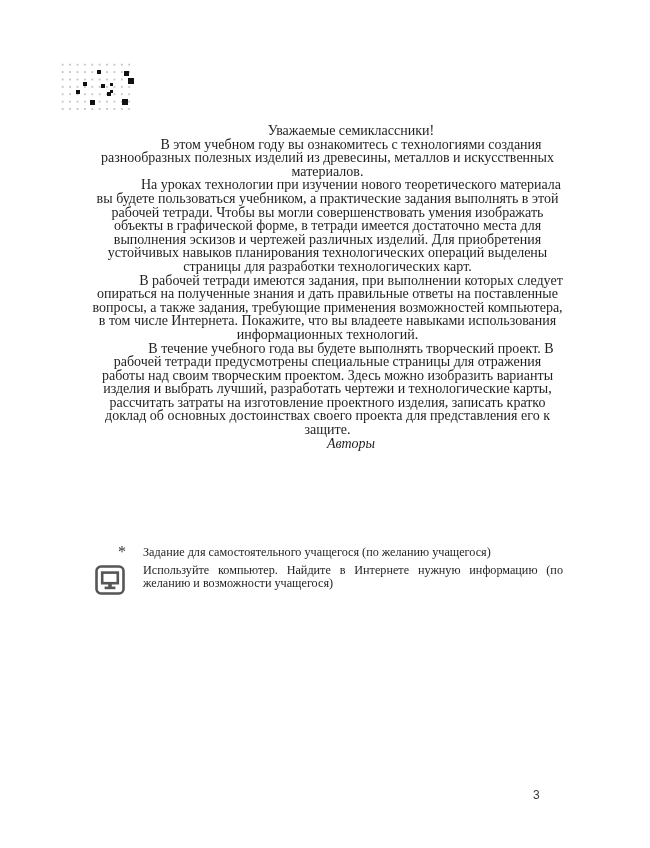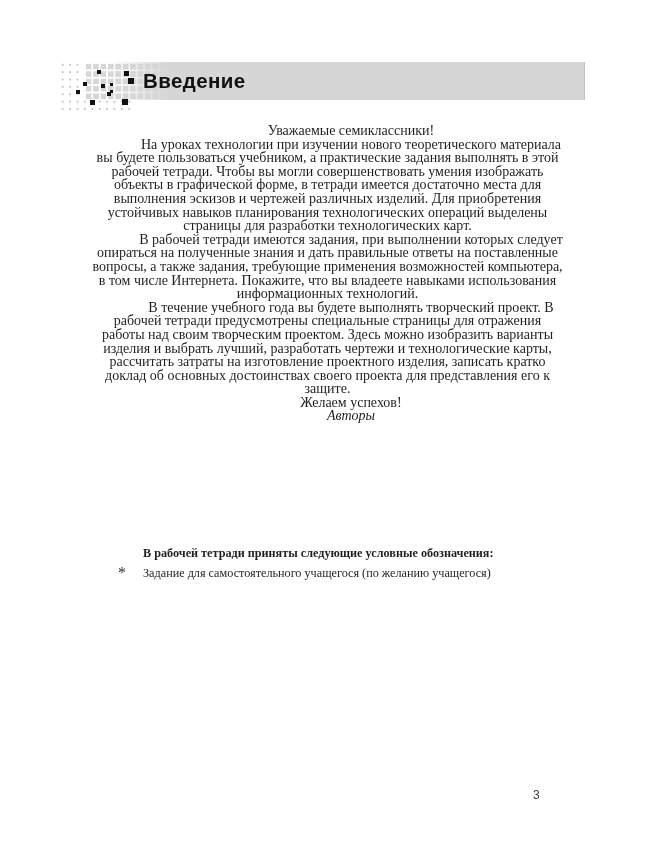--- a/index.html
+++ b/index.html
@@ -71,50 +71,57 @@
     font-size:12px;color:#3a3a3a;
   }
 </style>
 </head>
 <body>
 
 <div class="page">
 
   <div class="dot-grid"></div>
 
-  <div class="header-bar">
-    <span class="header-title">Введение</span>
-  </div>
 
   <div class="px" style="left:97px;top:70px;width:4px;height:4px;"></div>
   <div class="px" style="left:124px;top:71px;width:5px;height:5px;"></div>
   <div class="px" style="left:83px;top:82px;width:4px;height:4px;"></div>
   <div class="px" style="left:101px;top:84px;width:4px;height:4px;"></div>
   <div class="px" style="left:110px;top:83px;width:3px;height:3px;"></div>
   <div class="px" style="left:110px;top:90px;width:3px;height:3px;"></div>
   <div class="px" style="left:128px;top:78px;width:6px;height:6px;"></div>
   <div class="px" style="left:76px;top:90px;width:4px;height:4px;"></div>
   <div class="px" style="left:107px;top:92px;width:4px;height:4px;"></div>
   <div class="px" style="left:90px;top:100px;width:5px;height:5px;"></div>
   <div class="px" style="left:122px;top:99px;width:6px;height:6px;"></div>
 
   <div class="body-text">
     <p>Уважаемые семиклассники!</p>
+    <p>В этом учебном году вы ознакомитесь с технологиями создания разнообразных полезных изделий из древесины, металлов и искусственных материалов.</p>
     <p>На уроках технологии при изучении нового теоретического материала вы будете пользоваться учебником, а практические задания выполнять в этой рабочей тетради. Чтобы вы могли совершенствовать умения изображать объекты в графической форме, в тетради имеется достаточно места для выполнения эскизов и чертежей различных изделий. Для приобретения устойчивых навыков планирования технологических операций выделены страницы для разработки технологических карт.</p>
     <p>В рабочей тетради имеются задания, при выполнении которых следует опираться на полученные знания и дать правильные ответы на поставленные вопросы, а также задания, требующие применения возможностей компьютера, в том числе Интернета. Покажите, что вы владеете навыками использования информационных технологий.</p>
     <p>В течение учебного года вы будете выполнять творческий проект. В рабочей тетради предусмотрены специальные страницы для отражения работы над своим творческим проектом. Здесь можно изобразить варианты изделия и выбрать лучший, разработать чертежи и технологические карты, рассчитать затраты на изготовление проектного изделия, записать кратко доклад об основных достоинствах своего проекта для представления его к защите.</p>
-    <p>Желаем успехов!</p>
     <p class="signature">Авторы</p>
   </div>
 
   <div class="legend">
-    <p class="legend-heading">В рабочей тетради приняты следующие условные обозначения:</p>
 
     <div class="legend-row">
       <span class="legend-symbol">*</span>
       <span>Задание для самостоятельного учащегося (по желанию учащегося)</span>
     </div>
 
+    <div class="legend-row with-icon">
+      <span class="legend-icon">
+        <svg width="30" height="30" viewBox="0 0 30 30">
+          <rect x="1.5" y="1.5" width="27" height="27" rx="4.5" fill="none" stroke="#565656" stroke-width="2.6"></rect>
+          <rect x="7.2" y="7.6" width="15.6" height="10.6" fill="none" stroke="#565656" stroke-width="2.6"></rect>
+          <rect x="13.2" y="18.8" width="3.6" height="3.2" fill="#565656"></rect>
+          <rect x="9.6" y="21.6" width="10.8" height="2.6" fill="#565656"></rect>
+        </svg>
+      </span>
+      <span>Используйте компьютер. Найдите в Интернете нужную информацию (по желанию и возможности учащегося)</span>
+    </div>
   </div>
 
   <div class="page-number">3</div>
 
 </div>
 
 </body></html>

